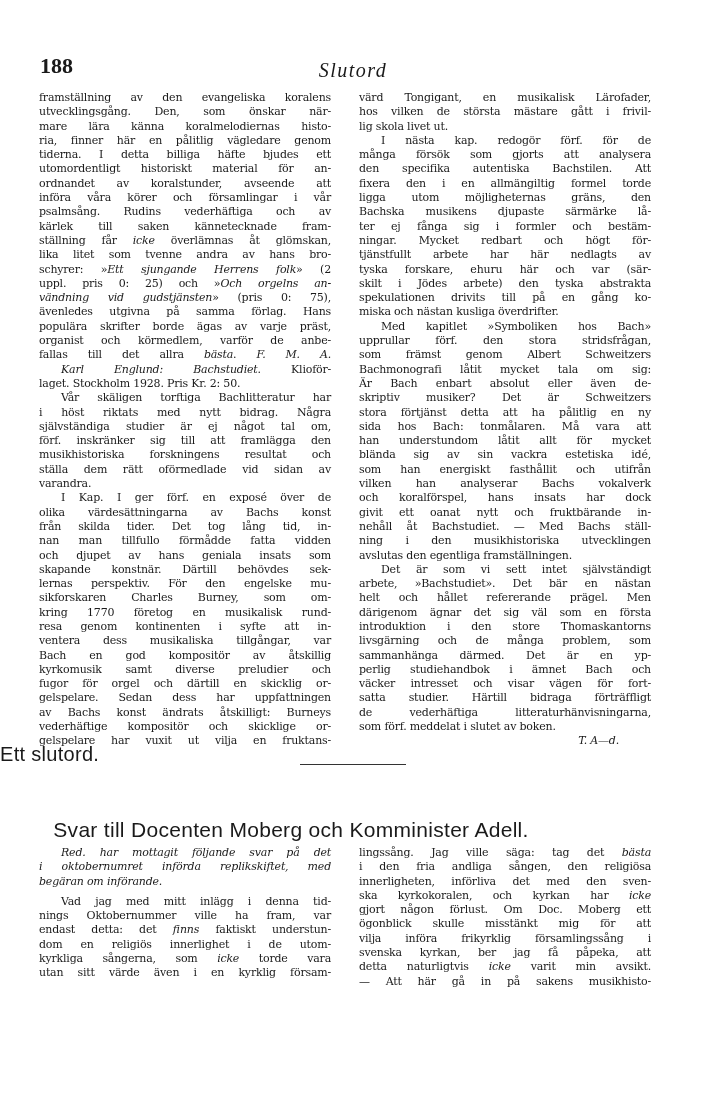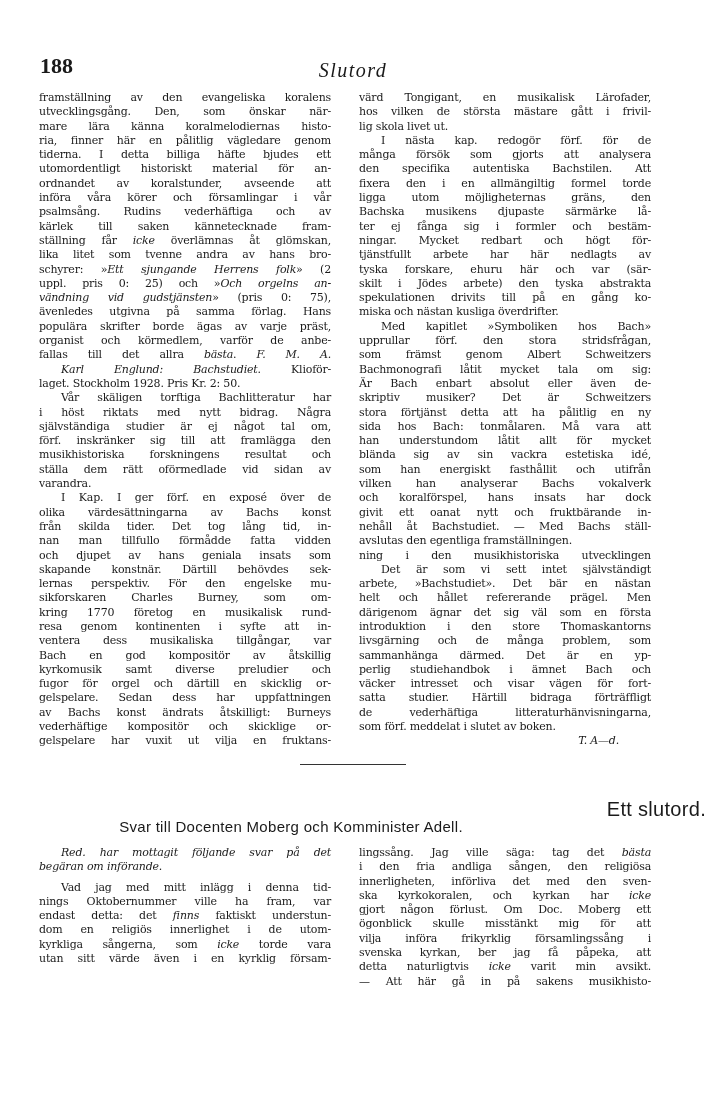--- a/index.html
+++ b/index.html
@@ -40,31 +40,31 @@
     .line.last { text-align-last: left; }
     .line.right-align { text-align-last: right; }
     .indent { padding-left: 22px; }
     .spacer { display: block; height: 6px; }
     i, .it { font-style: italic; }
     .divider {
       position: absolute; left: 300px; top: 764px; width: 106px; height: 0;
       border-top: 1.5px solid #333;
     }
     .article-title {
-      position: absolute; left: 0; width: 706px; top: 798px;
-      text-align: right;
+      position: absolute; left: 0; width: 706px; top: 743px;
+      text-align: left;
       font-family: "Liberation Sans", sans-serif;
       font-size: 20px; font-weight: normal;
       letter-spacing: 0.3px;
     }
     .article-subtitle {
       position: absolute; left: 0; width: 582px; top: 818px;
       text-align: center;
       font-family: "Liberation Sans", sans-serif;
-      font-size: 15px;
+      font-size: 21px;
       letter-spacing: 0.3px;
     }
   </style>
 </head>
 <body>
 
 <div class="page-num">188</div>
 <div class="running-head">Slutord</div>
 
 <div class="col left top">
@@ -140,22 +140,22 @@
     <span class="line">skriptiv musiker?  Det är Schweitzers</span>
     <span class="line">stora förtjänst detta att ha pålitlig en ny</span>
     <span class="line">sida hos Bach: tonmålaren.  Må vara att</span>
     <span class="line">han understundom låtit allt för mycket</span>
     <span class="line">blända sig av sin vackra estetiska idé,</span>
     <span class="line">som han energiskt fasthållit och utifrån</span>
     <span class="line">vilken han analyserar Bachs vokalverk</span>
     <span class="line">och koralförspel, hans insats har dock</span>
     <span class="line">givit ett oanat nytt och fruktbärande in-</span>
     <span class="line">nehåll åt Bachstudiet. — Med Bachs ställ-</span>
+    <span class="line">ning i den musikhistoriska utvecklingen</span>
     <span class="line last">avslutas den egentliga framställningen.</span>
-    <span class="line">ning i den musikhistoriska utvecklingen</span>
     <span class="line indent">Det är som vi sett intet självständigt</span>
     <span class="line">arbete, »Bachstudiet».  Det bär en nästan</span>
     <span class="line">helt och hållet refererande prägel.  Men</span>
     <span class="line">därigenom ägnar det sig väl som en första</span>
     <span class="line">introduktion i den store Thomaskantorns</span>
     <span class="line">livsgärning och de många problem, som</span>
     <span class="line">sammanhänga därmed.  Det är en yp-</span>
     <span class="line">perlig studiehandbok i ämnet Bach och</span>
     <span class="line">väcker intresset och visar vägen för fort-</span>
     <span class="line">satta studier.  Härtill bidraga förträffligt</span>
@@ -165,20 +165,21 @@
   </div>
 
 <div class="divider"></div>
 
 <div class="article-title">Ett slutord.</div>
 <div class="article-subtitle">Svar till Docenten Moberg och Komminister Adell.</div>
 
 <div class="col left bottom">
   <div class="it">
       <span class="line indent">Red. har mottagit följande svar på det</span>
+      <span class="line">i oktobernumret införda replikskiftet, med</span>
       <span class="line last">begäran om införande.</span>
     </div>
   <span class="spacer"></span>
   <div>
       <span class="line indent">Vad jag med mitt inlägg i denna tid-</span>
       <span class="line">nings Oktobernummer ville ha fram, var</span>
       <span class="line">endast detta: det <i>finns</i> faktiskt understun-</span>
       <span class="line">dom en religiös innerlighet i de utom-</span>
       <span class="line">kyrkliga sångerna, som <i>icke</i> torde vara</span>
       <span class="line">utan sitt värde även i en kyrklig försam-</span>

